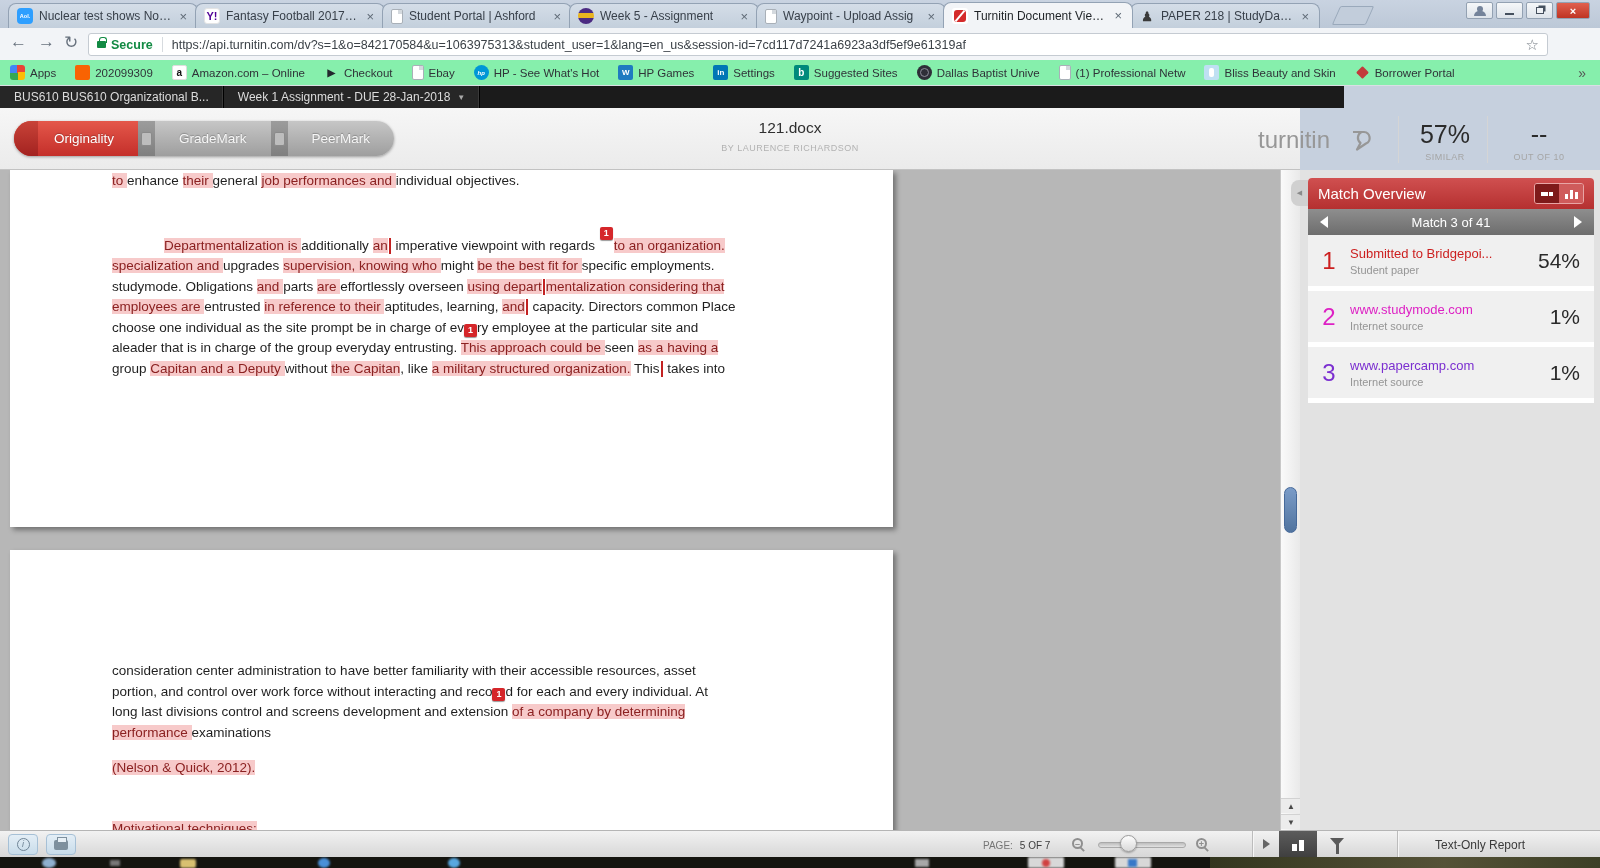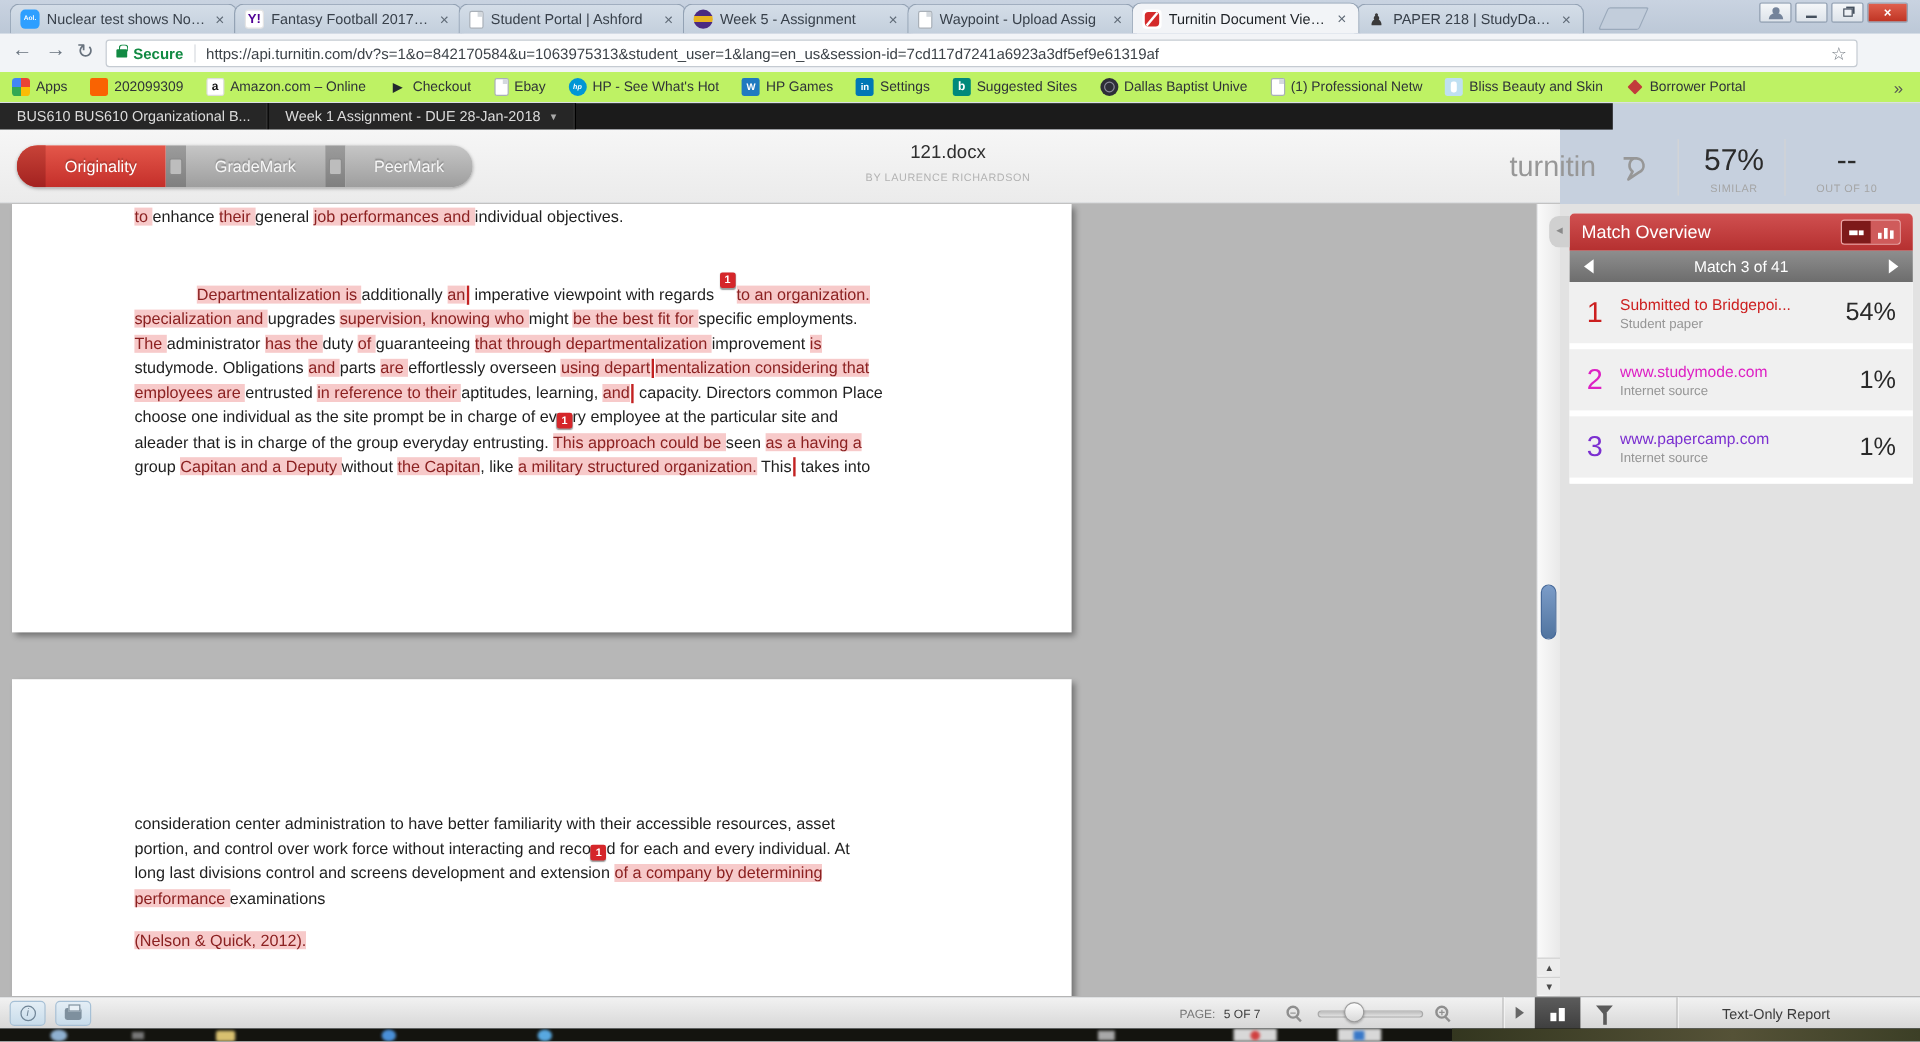--- a/index.html
+++ b/index.html
@@ -49,21 +49,21 @@
     border:1px solid #c5cbd2; border-radius:3px; display:flex; align-items:center; padding:0 8px; }
   .lock { width:9px; height:7px; background:#128a43; border-radius:1px; position:relative; margin-right:5px; flex:none; }
   .lock::before { content:""; position:absolute; left:1.5px; top:-4px; width:6px; height:5px;
     border:1.5px solid #128a43; border-bottom:none; border-radius:3px 3px 0 0; }
   .securetxt { color:#128a43; font-size:12.5px; font-weight:bold; }
   .odiv { width:1px; height:15px; background:#d7dbdf; margin:0 9px; }
   .urltxt { color:#3c4248; font-size:12.5px; white-space:nowrap; overflow:hidden; flex:1; }
   .star { color:#767d85; font-size:15px; margin-left:8px; }
 
   
-  .bookbar { position:absolute; left:0; top:60px; width:1600px; height:26px; background:#bef264;
+  .bookbar { position:absolute; left:0; top:60px; width:1600px; height:26px; background:#86efac;
     border-bottom:1px solid #dadfe4; display:flex; align-items:center; padding:0 10px; gap:19px; }
   .bm { display:flex; align-items:center; gap:5px; font-size:11.5px; color:#2f3338; white-space:nowrap; }
   .bi { width:15px; height:15px; border-radius:2px; flex:none; display:flex; align-items:center;
     justify-content:center; color:#fff; font-weight:bold; font-size:7.5px; position:relative; }
   .bi-apps { background:conic-gradient(#ea4335 0 25%,#fbbc05 0 50%,#34a853 0 75%,#4285f4 0); border-radius:3px; }
   .bi-homedepot { background:#f96302; }
   .bi-amazon { background:#fff; border:1px solid #ddd; color:#111; font-size:10px; }
   .bi-checkout { background:transparent; color:#23282e; font-size:10px; }
   .bi-page { background:#fff; border:1px solid #a9b0b8; width:12px; height:15px; }
   .bi-page::after { content:""; position:absolute; right:0; top:0; width:4px; height:4px; background:#d4d9de; }
@@ -109,21 +109,21 @@
   .simbox { position:absolute; left:1404px; top:12px; width:82px; text-align:center; }
   .simval { font-size:25px; color:#2b2b2b; }
   .simlab { font-size:9px; color:#a5a5a5; letter-spacing:.5px; margin-top:3px; }
   .gradebox { position:absolute; left:1489px; top:12px; width:100px; text-align:center; }
 
   
   .main { position:absolute; left:0; top:170px; width:1280px; height:660px; background:#b7b7b7; overflow:hidden; }
   .page { position:absolute; left:10px; width:883px; background:#fff;
     box-shadow:3px 3px 5px rgba(0,0,0,.38); }
   .page1 { top:0; height:357px; }
-  .page2 { top:396px; height:283px; overflow:hidden;padding-left:16px; }
+  .page2 { top:380px; height:283px; overflow:hidden;padding-left:16px; }
   .doctext { position:absolute; left:102px; width:720px; font-size:13.5px; line-height:20.5px; color:#1f1f1f; }
   .page1 .doctext { top:1px; }
   .page2 .doctext { top:111px; }
   .dline { white-space:nowrap; height:20.5px; }
   .hl { background:#f7caca; color:#8b2121; }
   .badge { display:inline-block; width:13px; height:13px; background:#d5262a; color:#fff;
     font-weight:bold; font-size:9px; line-height:13px; text-align:center; border-radius:2px;
     vertical-align:-1px; box-shadow:0 1px 1px rgba(0,0,0,.4); }
   .badge.up { position:relative; top:-15px; margin:0 1px; }
   .caret { display:inline-block; width:2px; height:16px; background:#c32222; vertical-align:-4px; margin:0 1px; }
@@ -377,21 +377,20 @@
       <div class="simlab">OUT OF 10</div>
     </div>
   </div>
 
   <div class="main">
     <div class="page page1">
       <div class="doctext">
           <div class="dline"><span class="hl">to </span><span class="pl">enhance </span><span class="hl">their </span><span class="pl">general </span><span class="hl">job performances and </span><span class="pl"> individual objectives.</span></div>
           <div class="dline" style="margin-top: 44px; padding-left: 52px;"><span class="hl">Departmentalization is </span><span class="pl">additionally </span><span class="hl">an</span><span class="caret"></span><span class="pl"> imperative viewpoint with regards </span><span class="badge up">1</span><span class="hl">to an organization.</span></div>
           <div class="dline"><span class="hl">specialization and </span><span class="pl">upgrades </span><span class="hl">supervision, knowing who </span><span class="pl">might </span><span class="hl">be the best fit for </span><span class="pl">specific  employments.</span></div>
-          <div class="dline"><span class="hl">The </span><span class="pl">administrator </span><span class="hl">has the </span><span class="pl">duty </span><span class="hl">of </span><span class="pl">guaranteeing </span><span class="hl">that through departmentalization </span><span class="pl">improvement </span><span class="hl">is</span></div>
           <div class="dline"><span class="pl">studymode. Obligations </span><span class="hl">and </span><span class="pl">parts </span><span class="hl">are </span><span class="pl">effortlessly overseen </span><span class="hl">using depart</span><span class="caret"></span><span class="hl">mentalization considering that</span></div>
           <div class="dline"><span class="hl">employees are </span><span class="pl">entrusted </span><span class="hl">in reference to their </span><span class="pl">aptitudes, learning, </span><span class="hl">and</span><span class="caret"></span><span class="pl"> capacity. Directors common Place</span></div>
           <div class="dline"><span class="pl">choose one individual as the site prompt be in charge of ev</span><span class="badge">1</span><span class="pl">ry employee at the particular site and</span></div>
           <div class="dline"><span class="pl">aleader that is in charge of the group everyday entrusting. </span><span class="hl">This approach could be </span><span class="pl">seen </span><span class="hl">as a having a</span></div>
           <div class="dline"><span class="pl">group </span><span class="hl">Capitan and a Deputy </span><span class="pl">without </span><span class="hl">the Capitan</span><span class="pl">, like </span><span class="hl">a military structured organization.</span><span class="pl"> This</span><span class="caret"></span><span class="pl"> takes into</span></div>
         </div>
     </div>
     <div class="page page2">
       <div class="doctext">
           <div class="dline"><span class="pl">consideration center administration to have better familiarity with their accessible resources, asset</span></div>

